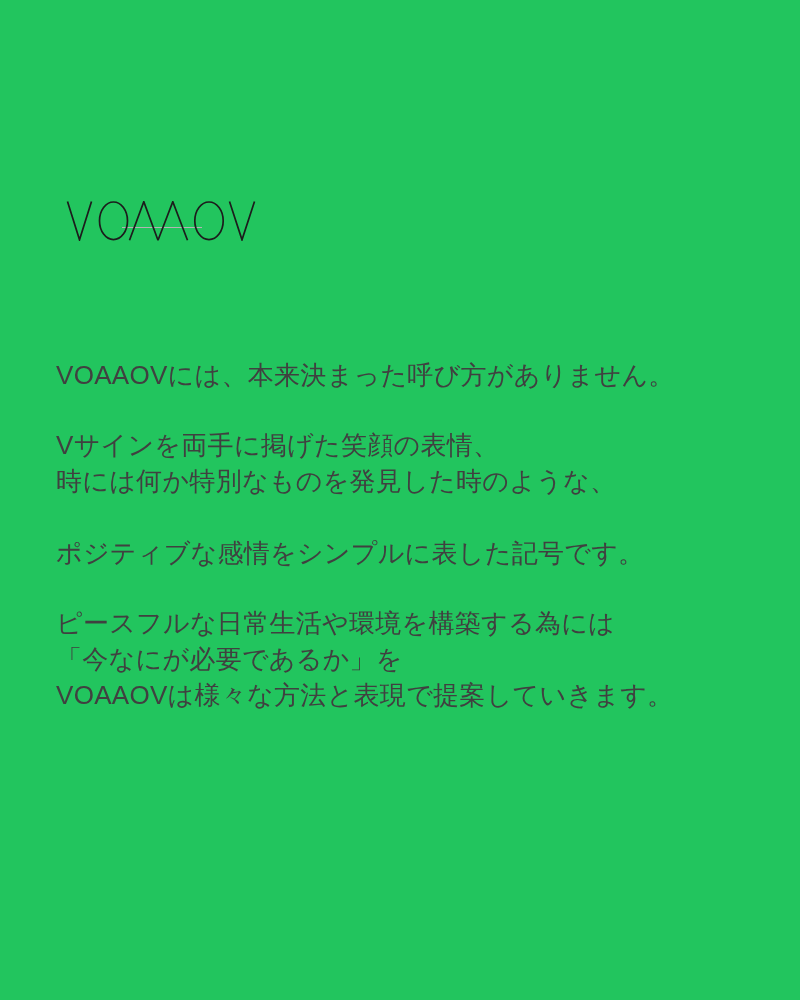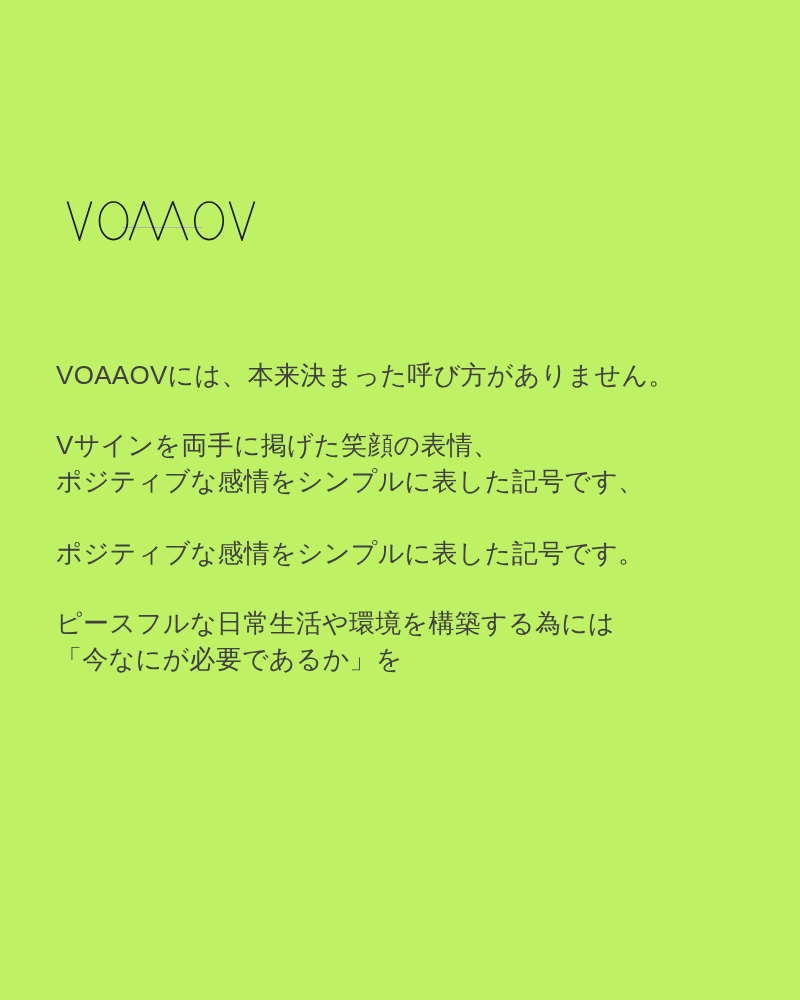--- a/index.html
+++ b/index.html
@@ -10,21 +10,21 @@
   body {
     width: 800px;
     height: 1000px;
     position: relative;
     overflow: hidden;
     font-family: "Liberation Sans", "DejaVu Sans", sans-serif;
   }
   .page {
     position: absolute;
     inset: 0;
-    background: #bef264;
+    background: #22c55e;
   }
   .logo {
     position: absolute;
     left: 66px;
     top: 201px;
     width: 190px;
     height: 40px;
     display: block;
   }
   .logo svg {
@@ -69,17 +69,17 @@
       <polyline points="92,39.3 106.8,0.7 121.5,39.3" fill="none" stroke="#1c1c1c" stroke-width="1.7"></polyline>
 
       <ellipse cx="143" cy="19.8" rx="14.2" ry="18.8" fill="none" stroke="#1c1c1c" stroke-width="1.7"></ellipse>
 
       <polyline points="163.5,0.5 176,38.8 188.5,0.5" fill="none" stroke="#1c1c1c" stroke-width="1.7"></polyline>
     </svg>
   </a>
 
   <div class="intro">
       <p class="para"><span>VOAAOVには、本来決まった呼び方がありません。</span></p>
-      <p class="para"><span>Vサインを両手に掲げた笑顔の表情、</span><br><span>ポジティブな感情をシンプルに表した記号です、</span><br><br><span>ポジティブな感情をシンプルに表した記号です。</span></p>
-      <p class="para"><span>ピースフルな日常生活や環境を構築する為には</span><br><span>「今なにが必要であるか」を</span><br></p>
+      <p class="para"><span>Vサインを両手に掲げた笑顔の表情、</span><br><span>時には何か特別なものを発見した時のような、</span><br><br><span>ポジティブな感情をシンプルに表した記号です。</span></p>
+      <p class="para"><span>ピースフルな日常生活や環境を構築する為には</span><br><span>「今なにが必要であるか」を</span><br><span>VOAAOVは様々な方法と表現で提案していきます。</span></p>
     </div>
 
 </div>
 
 </body></html>

